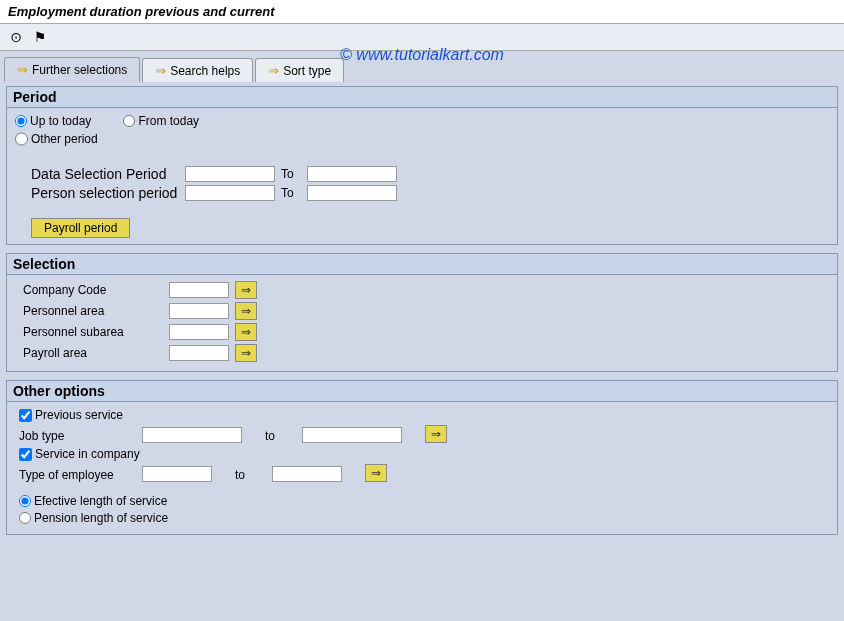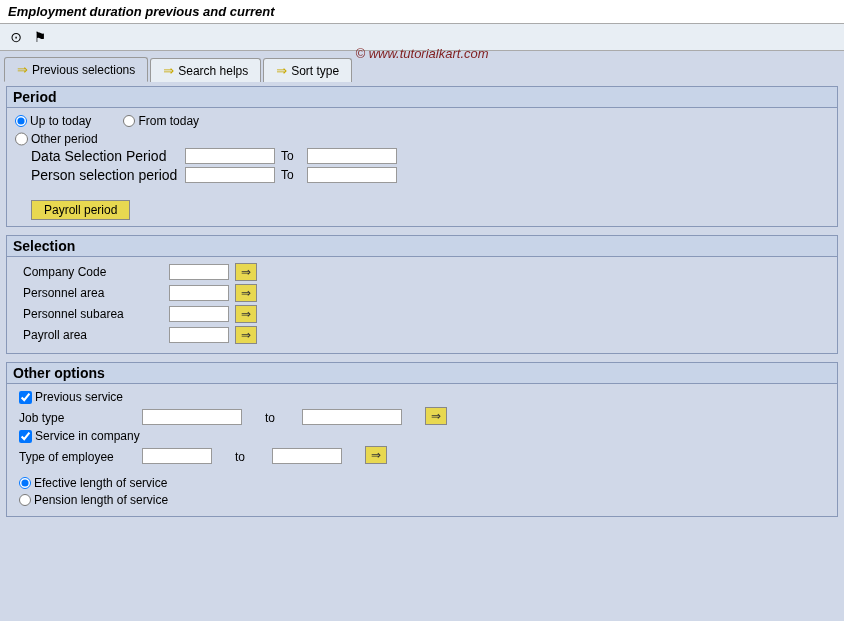--- a/index.html
+++ b/index.html
@@ -30,22 +30,22 @@
     .toolbar-icon {
       width: 20px; height: 20px;
       display: inline-flex; align-items: center; justify-content: center;
       font-size: 14px; cursor: pointer;
     }
     .watermark {
       position: absolute;
       top: 46px;
       left: 50%;
       transform: translateX(-50%);
-      color: #7f1d1d;
-      font-size: 13px;
+      color: #1d4ed8;
+      font-size: 16px;
       font-style: italic;
       pointer-events: none;
       white-space: nowrap;
     }
     .tabs-bar {
       background: #d0d8e8;
       display: flex;
       align-items: flex-end;
       padding: 6px 4px 0 4px;
       gap: 2px;
@@ -102,21 +102,21 @@
       align-items: center;
       gap: 3px;
     }
     .radio-item input[type="radio"] {
       margin: 0;
       width: 12px; height: 12px;
     }
     .other-period-row {
       display: flex;
       gap: 3px;
-      margin-bottom: 2px;
+      margin-bottom: 20px;
     }
     .data-row {
       display: flex;
       align-items: center;
       gap: 6px;
       margin-bottom: 3px;
       padding-left: 16px;
     }
     .data-row label {
       width: 148px;
@@ -229,21 +229,21 @@
 <div class="toolbar">
   <span class="toolbar-icon">⊙</span>
   <span class="toolbar-icon">⚑</span>
 </div>
 
 <div class="watermark">© www.tutorialkart.com</div>
 
 <div class="tabs-bar">
   <div class="tab active">
     <span class="tab-arrow">⇒</span>
-    <span>Previous selections</span>
+    <span>Further selections</span>
   </div>
   <div class="tab">
     <span class="tab-arrow">⇒</span>
     <span>Search helps</span>
   </div>
   <div class="tab">
     <span class="tab-arrow">⇒</span>
     <span>Sort type</span>
   </div>
 </div>

